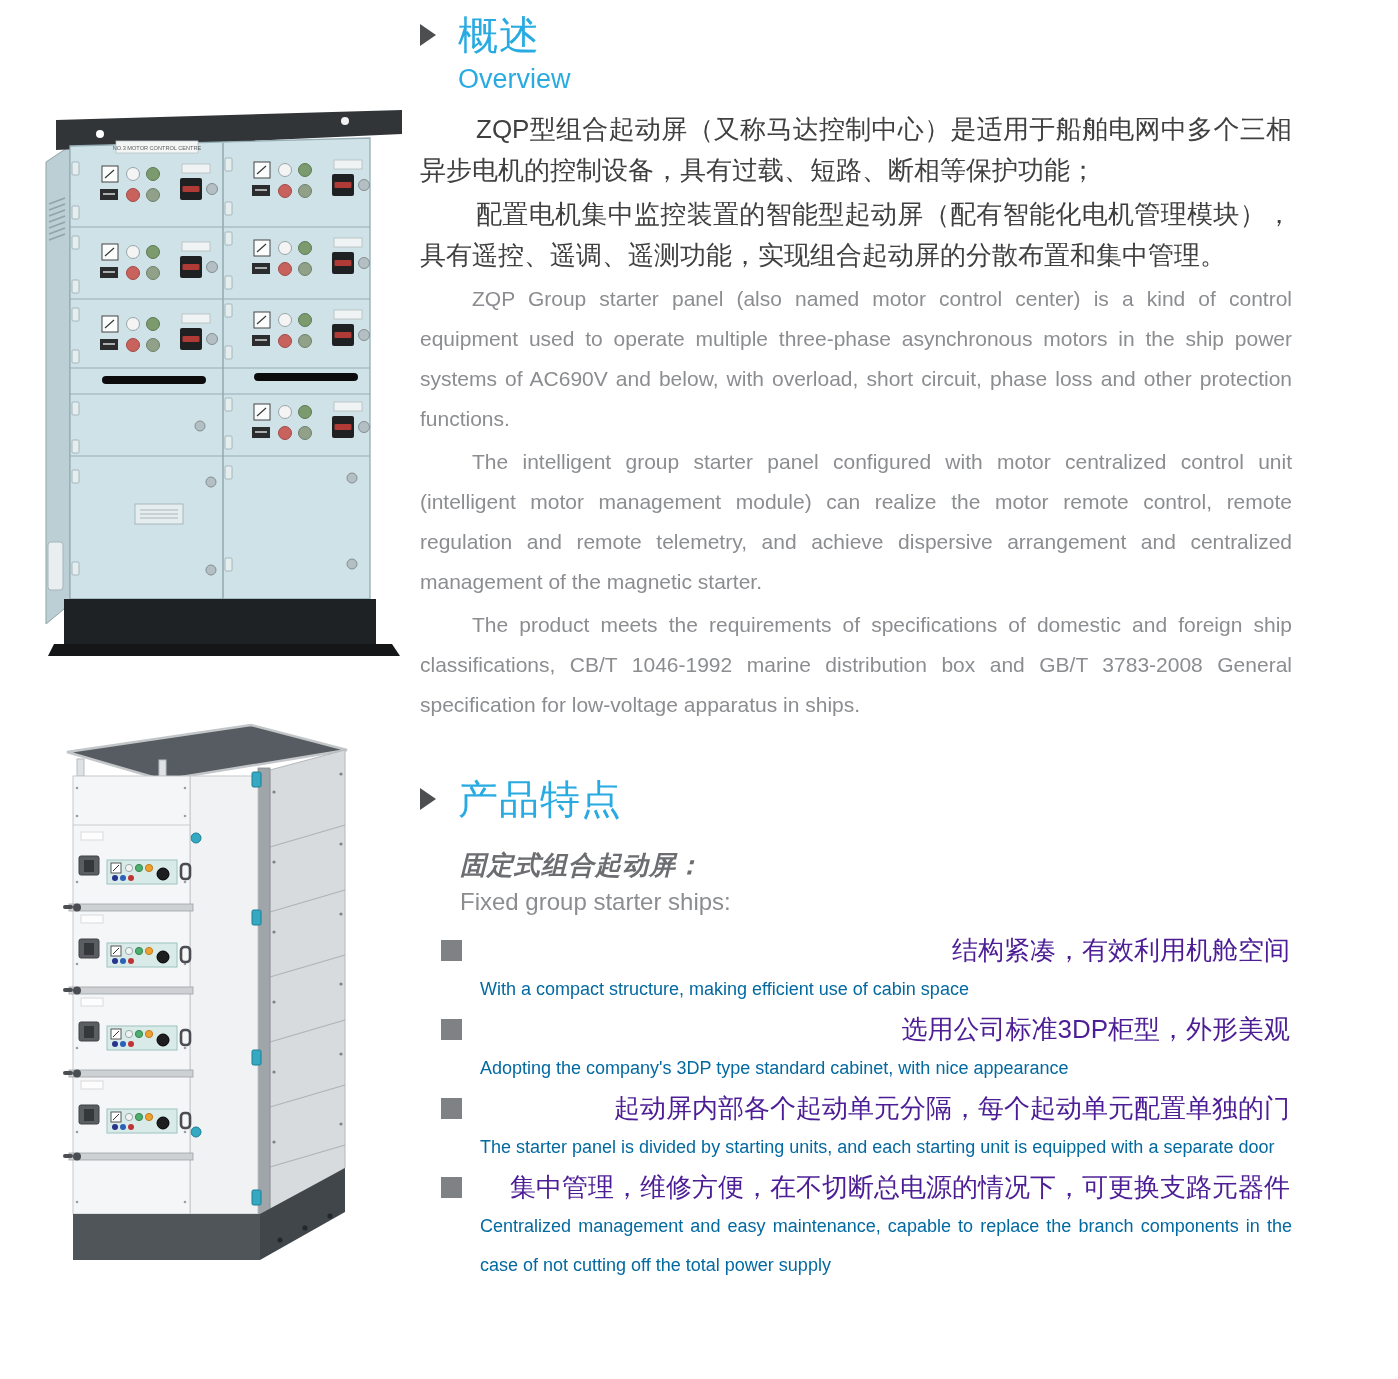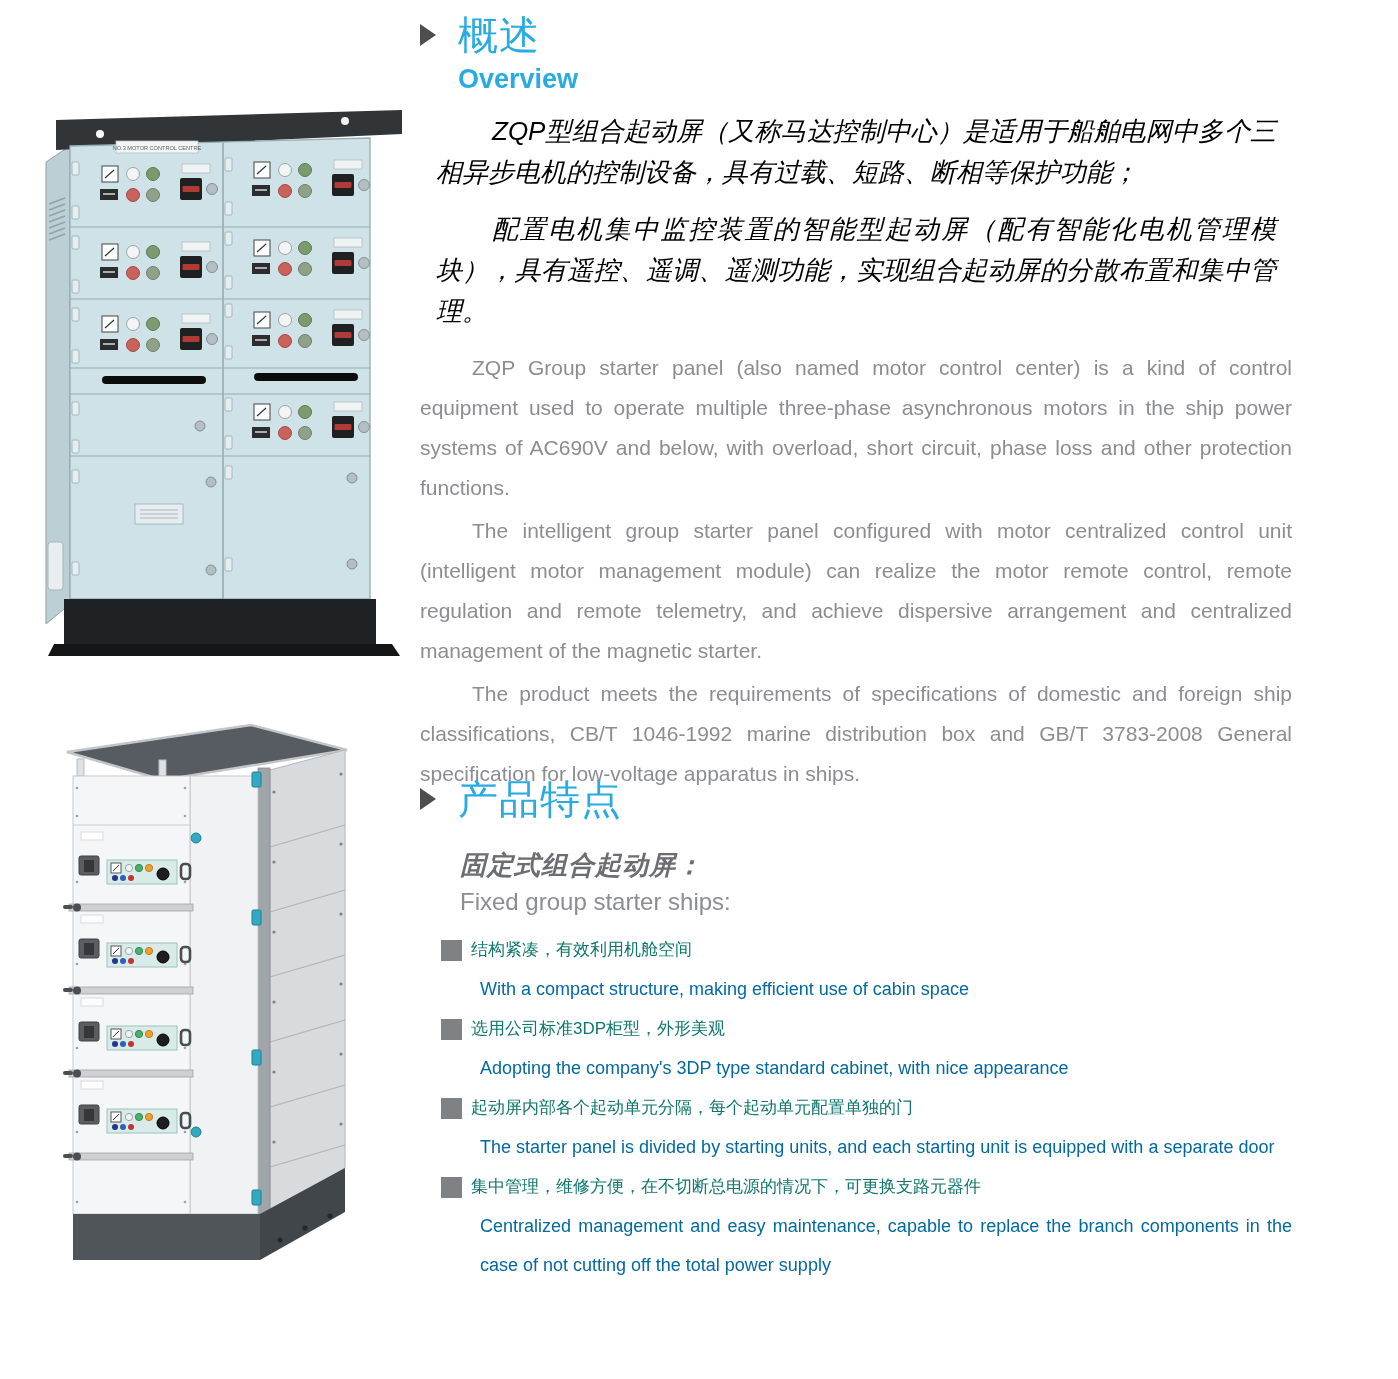--- a/index.html
+++ b/index.html
@@ -6,31 +6,31 @@
   .page{position:relative;width:1322px;height:1379px;background:#ffffff;overflow:hidden;
         font-family:"Liberation Sans","DejaVu Sans",sans-serif;padding-left:24px;}
   
   .sec{position:absolute;left:420px;width:872px;}
   .sec-overview{top:12px;}
   .sec-features{top:776px;}
   .sec-head{display:flex;align-items:flex-start;}
   .tri{width:0;height:0;border-top:11px solid transparent;border-bottom:11px solid transparent;
        border-left:16px solid #4d4e50;margin-top:12px;flex:none;}
   .h-cn{font-size:40px;line-height:46px;color:#29abe2;font-weight:500;margin:0 0 0 22px;letter-spacing:1px;}
-  .h-en{font-size:27px;line-height:32px;color:#29abe2;margin:5px 0 0 38px;font-weight:bold;}
+  .h-en{font-size:27px;line-height:32px;color:#29abe2;margin:5px 0 0 38px;}
   .paras{margin-top:14px;}
-  p.cn{font-size:26px;line-height:41px;color:#000000;text-align:justify;text-indent:56px;margin:16px;font-style:italic;}
+  p.cn{font-size:26px;line-height:41px;color:#404040;text-align:justify;text-indent:56px;margin:0;}
   p.en{font-size:21px;line-height:40px;color:#8b8d90;text-align:justify;text-indent:52px;margin:0;}
   p.cn + p.cn, p.en + p.en, .paras p.cn + p.en{margin-top:3px;}
   
   .f-sub-cn{font-size:26px;font-weight:bold;color:#6b6d70;margin:26px 0 0 40px;letter-spacing:1px;font-style:italic;}
   .f-sub-en{font-size:24px;color:#8b8d90;margin:5px 0 0 40px;}
   .f-list{margin:14px 0 0 21px;width:849px;}
   .f-item{margin:0;}
-  .f-cn{display:flex;font-size:17px;line-height:40px;color:#0f766e;margin:0;}
+  .f-cn{display:flex;font-size:26px;line-height:40px;color:#4c1d95;margin:0;justify-content:space-between;}
   .sq{width:21px;height:21px;background:#7f8285;margin:10px 9px 0 0;flex:none;}
   .f-en{font-size:18px;line-height:39px;color:#0369a1;margin:0 0 0 39px;width:812px;text-align:justify;}
   
   .photo1{position:absolute;left:40px;top:104px;}
   .photo2{position:absolute;left:55px;top:712px;}
 </style>
 </head>
 <body>
 
 <div class="page">

